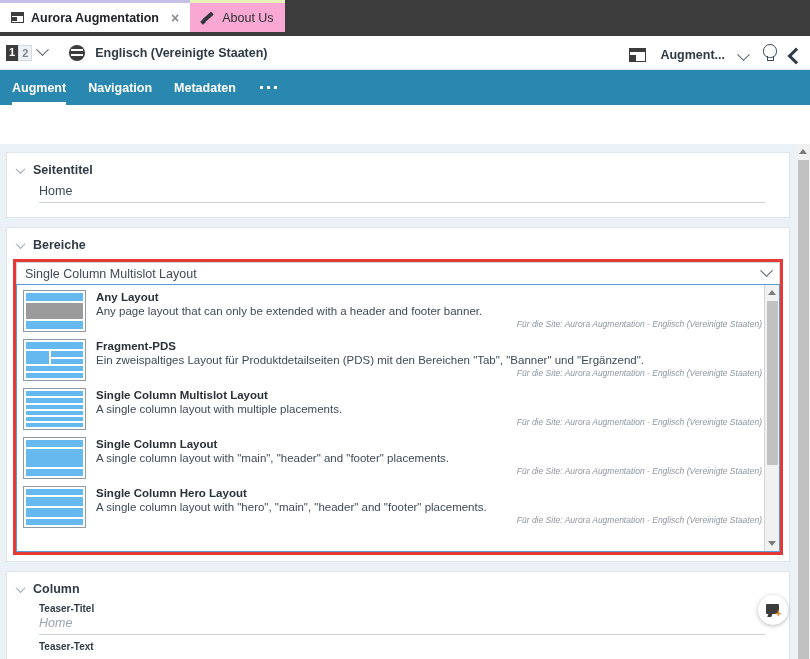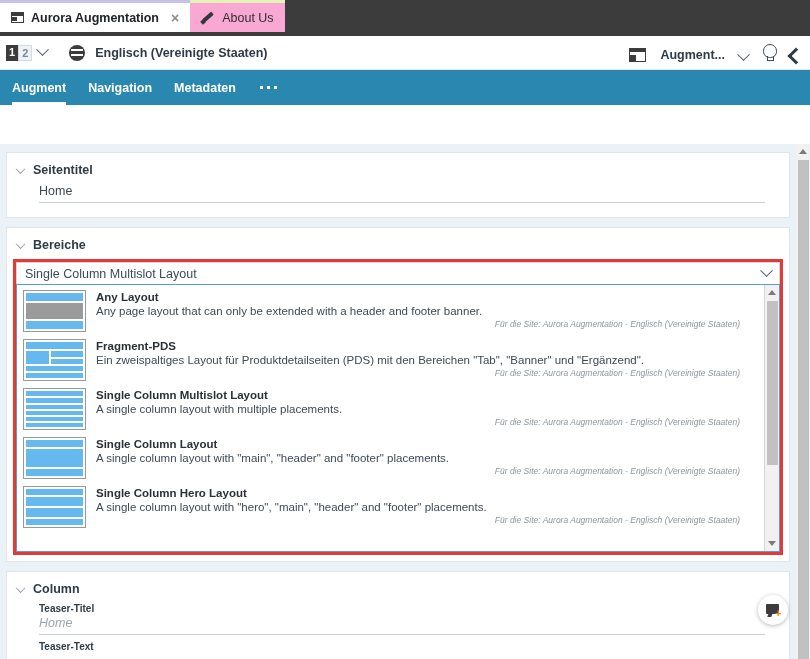--- a/index.html
+++ b/index.html
@@ -89,21 +89,21 @@
     border-bottom: 1px solid #c9d2da; width: calc(100% - 32px); }
   .field-val.ph { color: #9aa4ae; font-style: italic; }
 
   
   .combo-wrap { border: 3px solid #e53935; padding: 0; margin: 0 0 0 0; position: relative; }
   .combo-input { height: 22px; background: #fff; border: 1px solid #cfd7de; border-bottom: none;
      display: flex; align-items: center; padding: 0 8px; font-size: 12.5px; color: #3d4a57; }
   .combo-input .c2 { margin-left: auto; }
   .combo-list { height: 268px; background: #fff; border: 1px solid #5b9bd5; display: flex; overflow: hidden; }
   .list-area { flex: 1; overflow: hidden; position: relative; }
-  .opt { display: flex; gap: 10px; padding: 5px 22px 2px 6px; position: relative; }
+  .opt { display: flex; gap: 10px; padding: 5px 0 2px 6px; position: relative; }
   .thumb { width: 63px; height: 42px; border: 1px solid #8f9aa4; background: #fff; flex: none;
      padding: 2px; display: flex; flex-direction: column; gap: 2px; }
   .thumb .row { background: #66b9ee; }
   .thumb .gray { background: #9b9b9b; }
   .thumb .split { display: flex; gap: 2px; }
   .opt-body { flex: 1; min-width: 0; }
   .opt-title { font-size: 11.5px; font-weight: bold; color: #2b3138; line-height: 14px; }
   .opt-desc { font-size: 11.5px; color: #3d4a57; line-height: 14px; white-space: nowrap;
      overflow: hidden; text-overflow: clip; }
   .opt-site { font-size: 8.5px; font-style: italic; color: #8d97a1; text-align: right;

